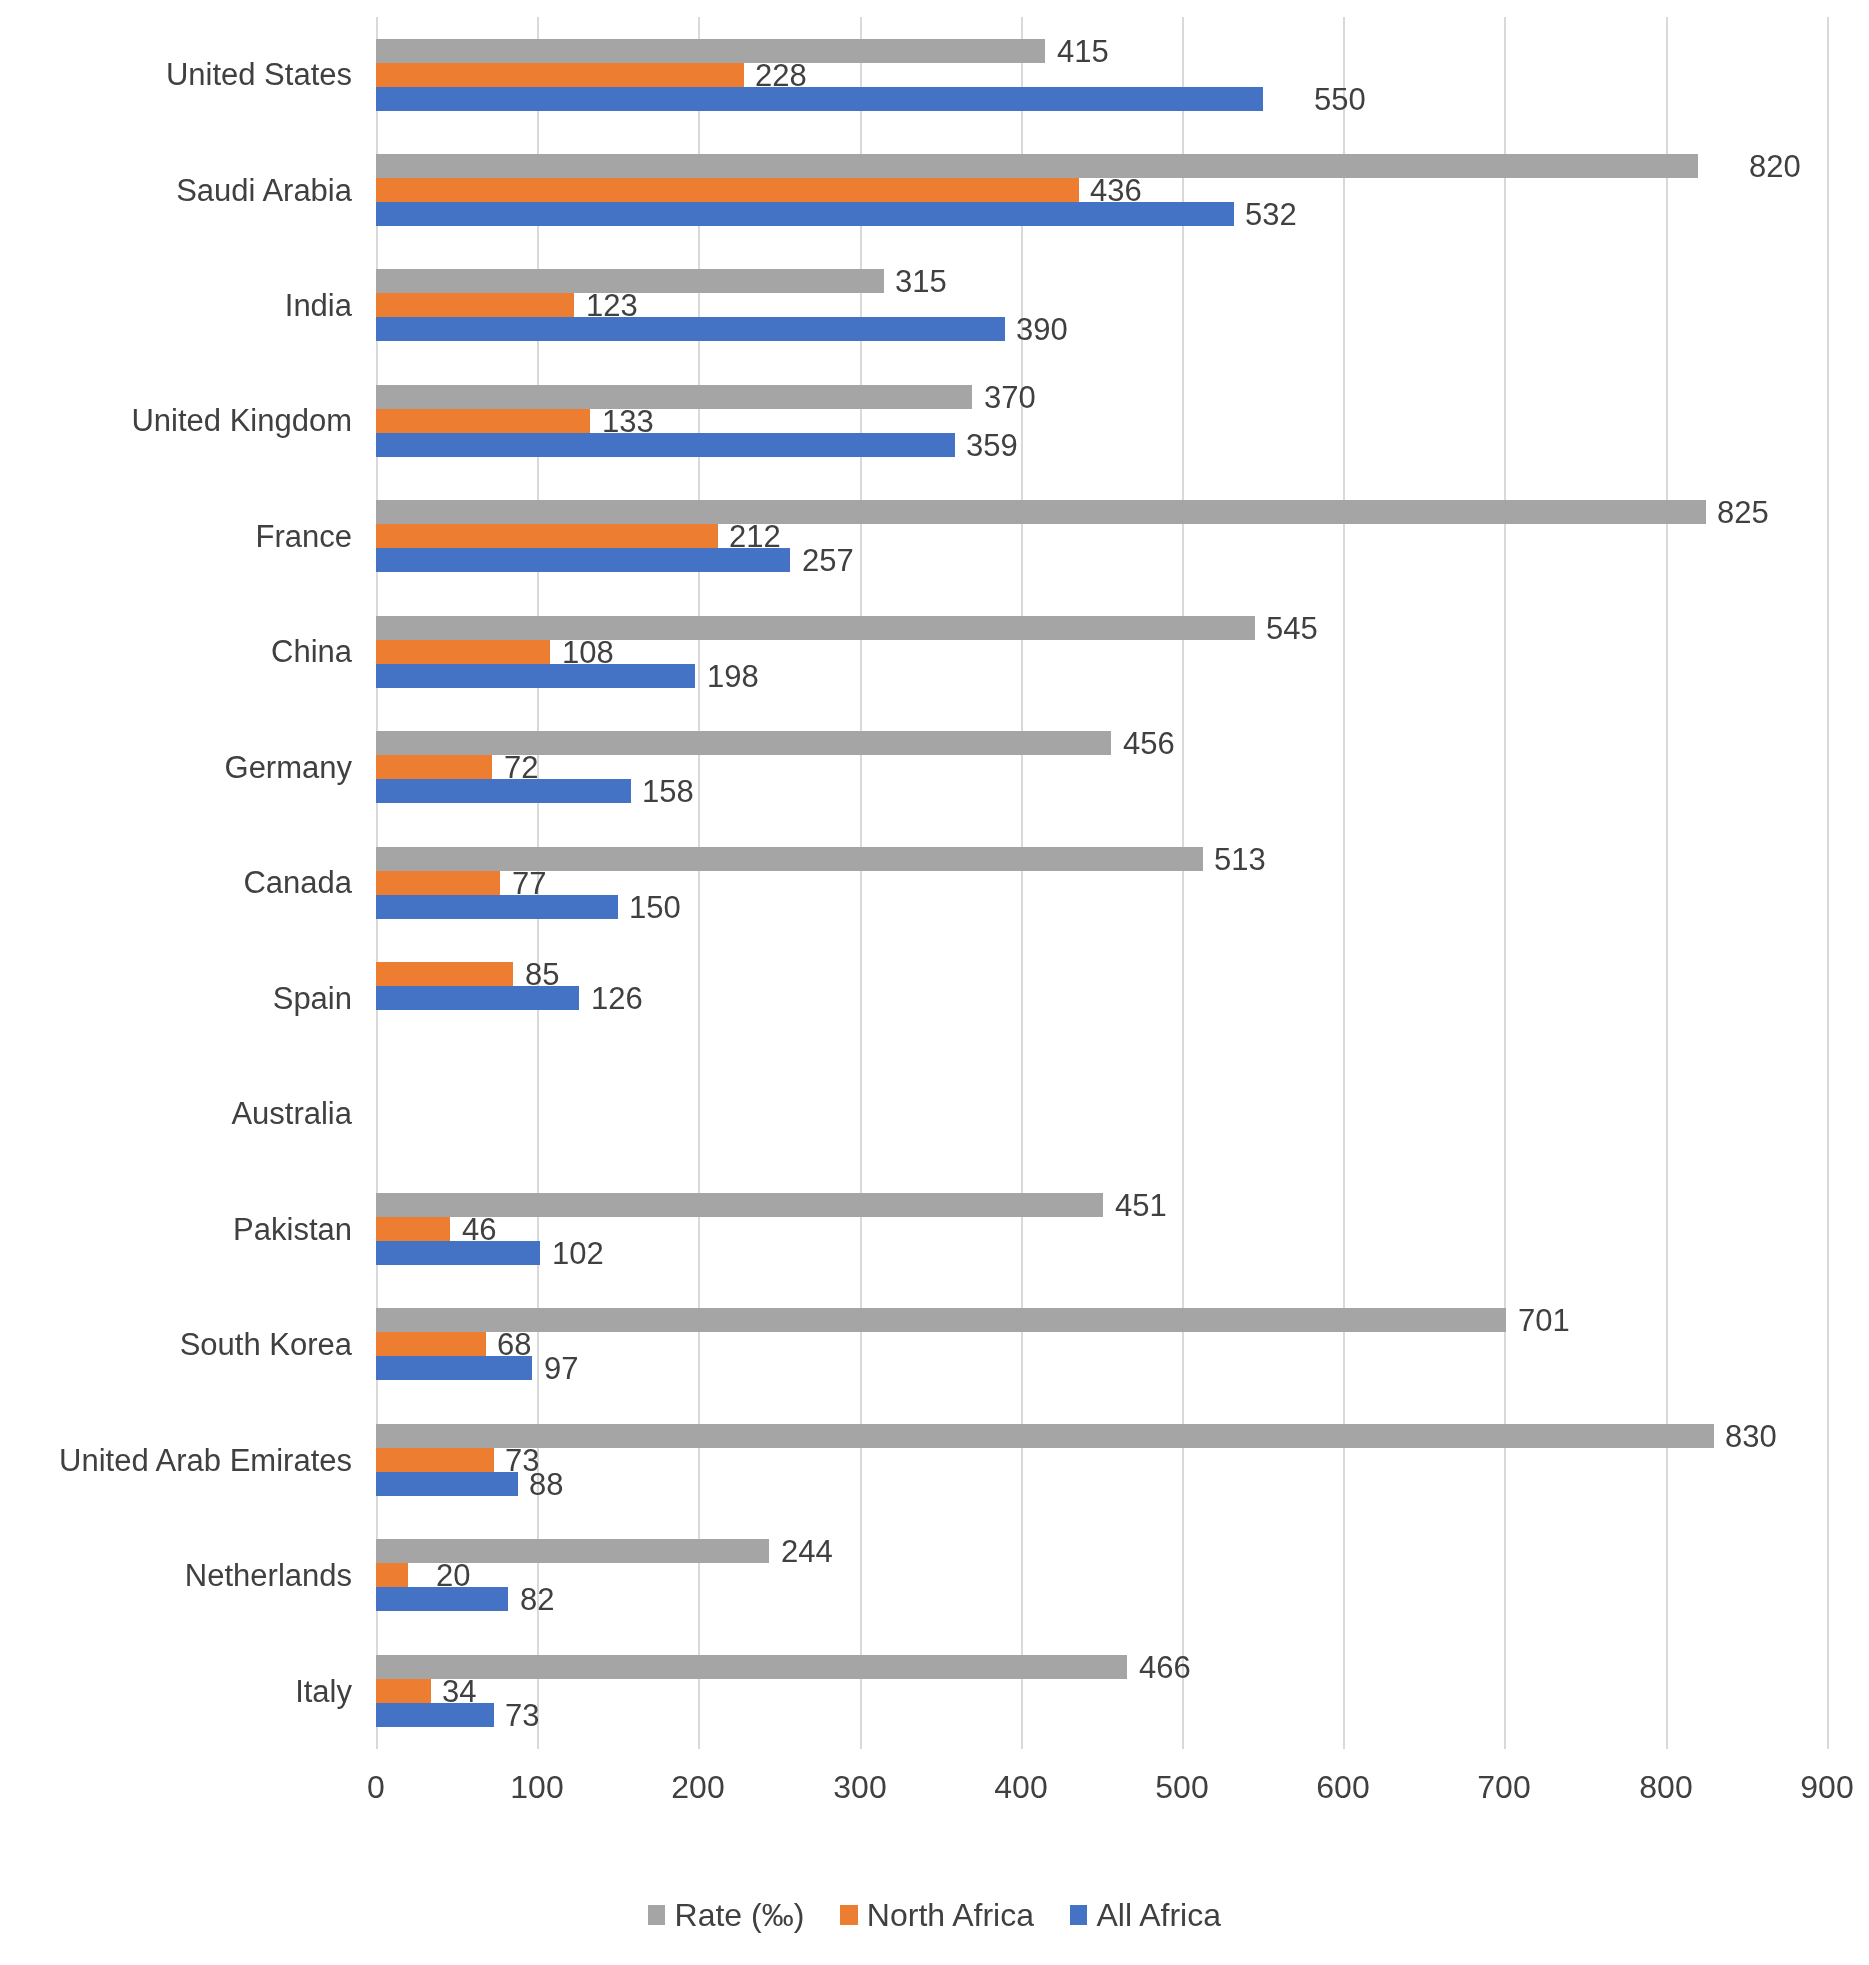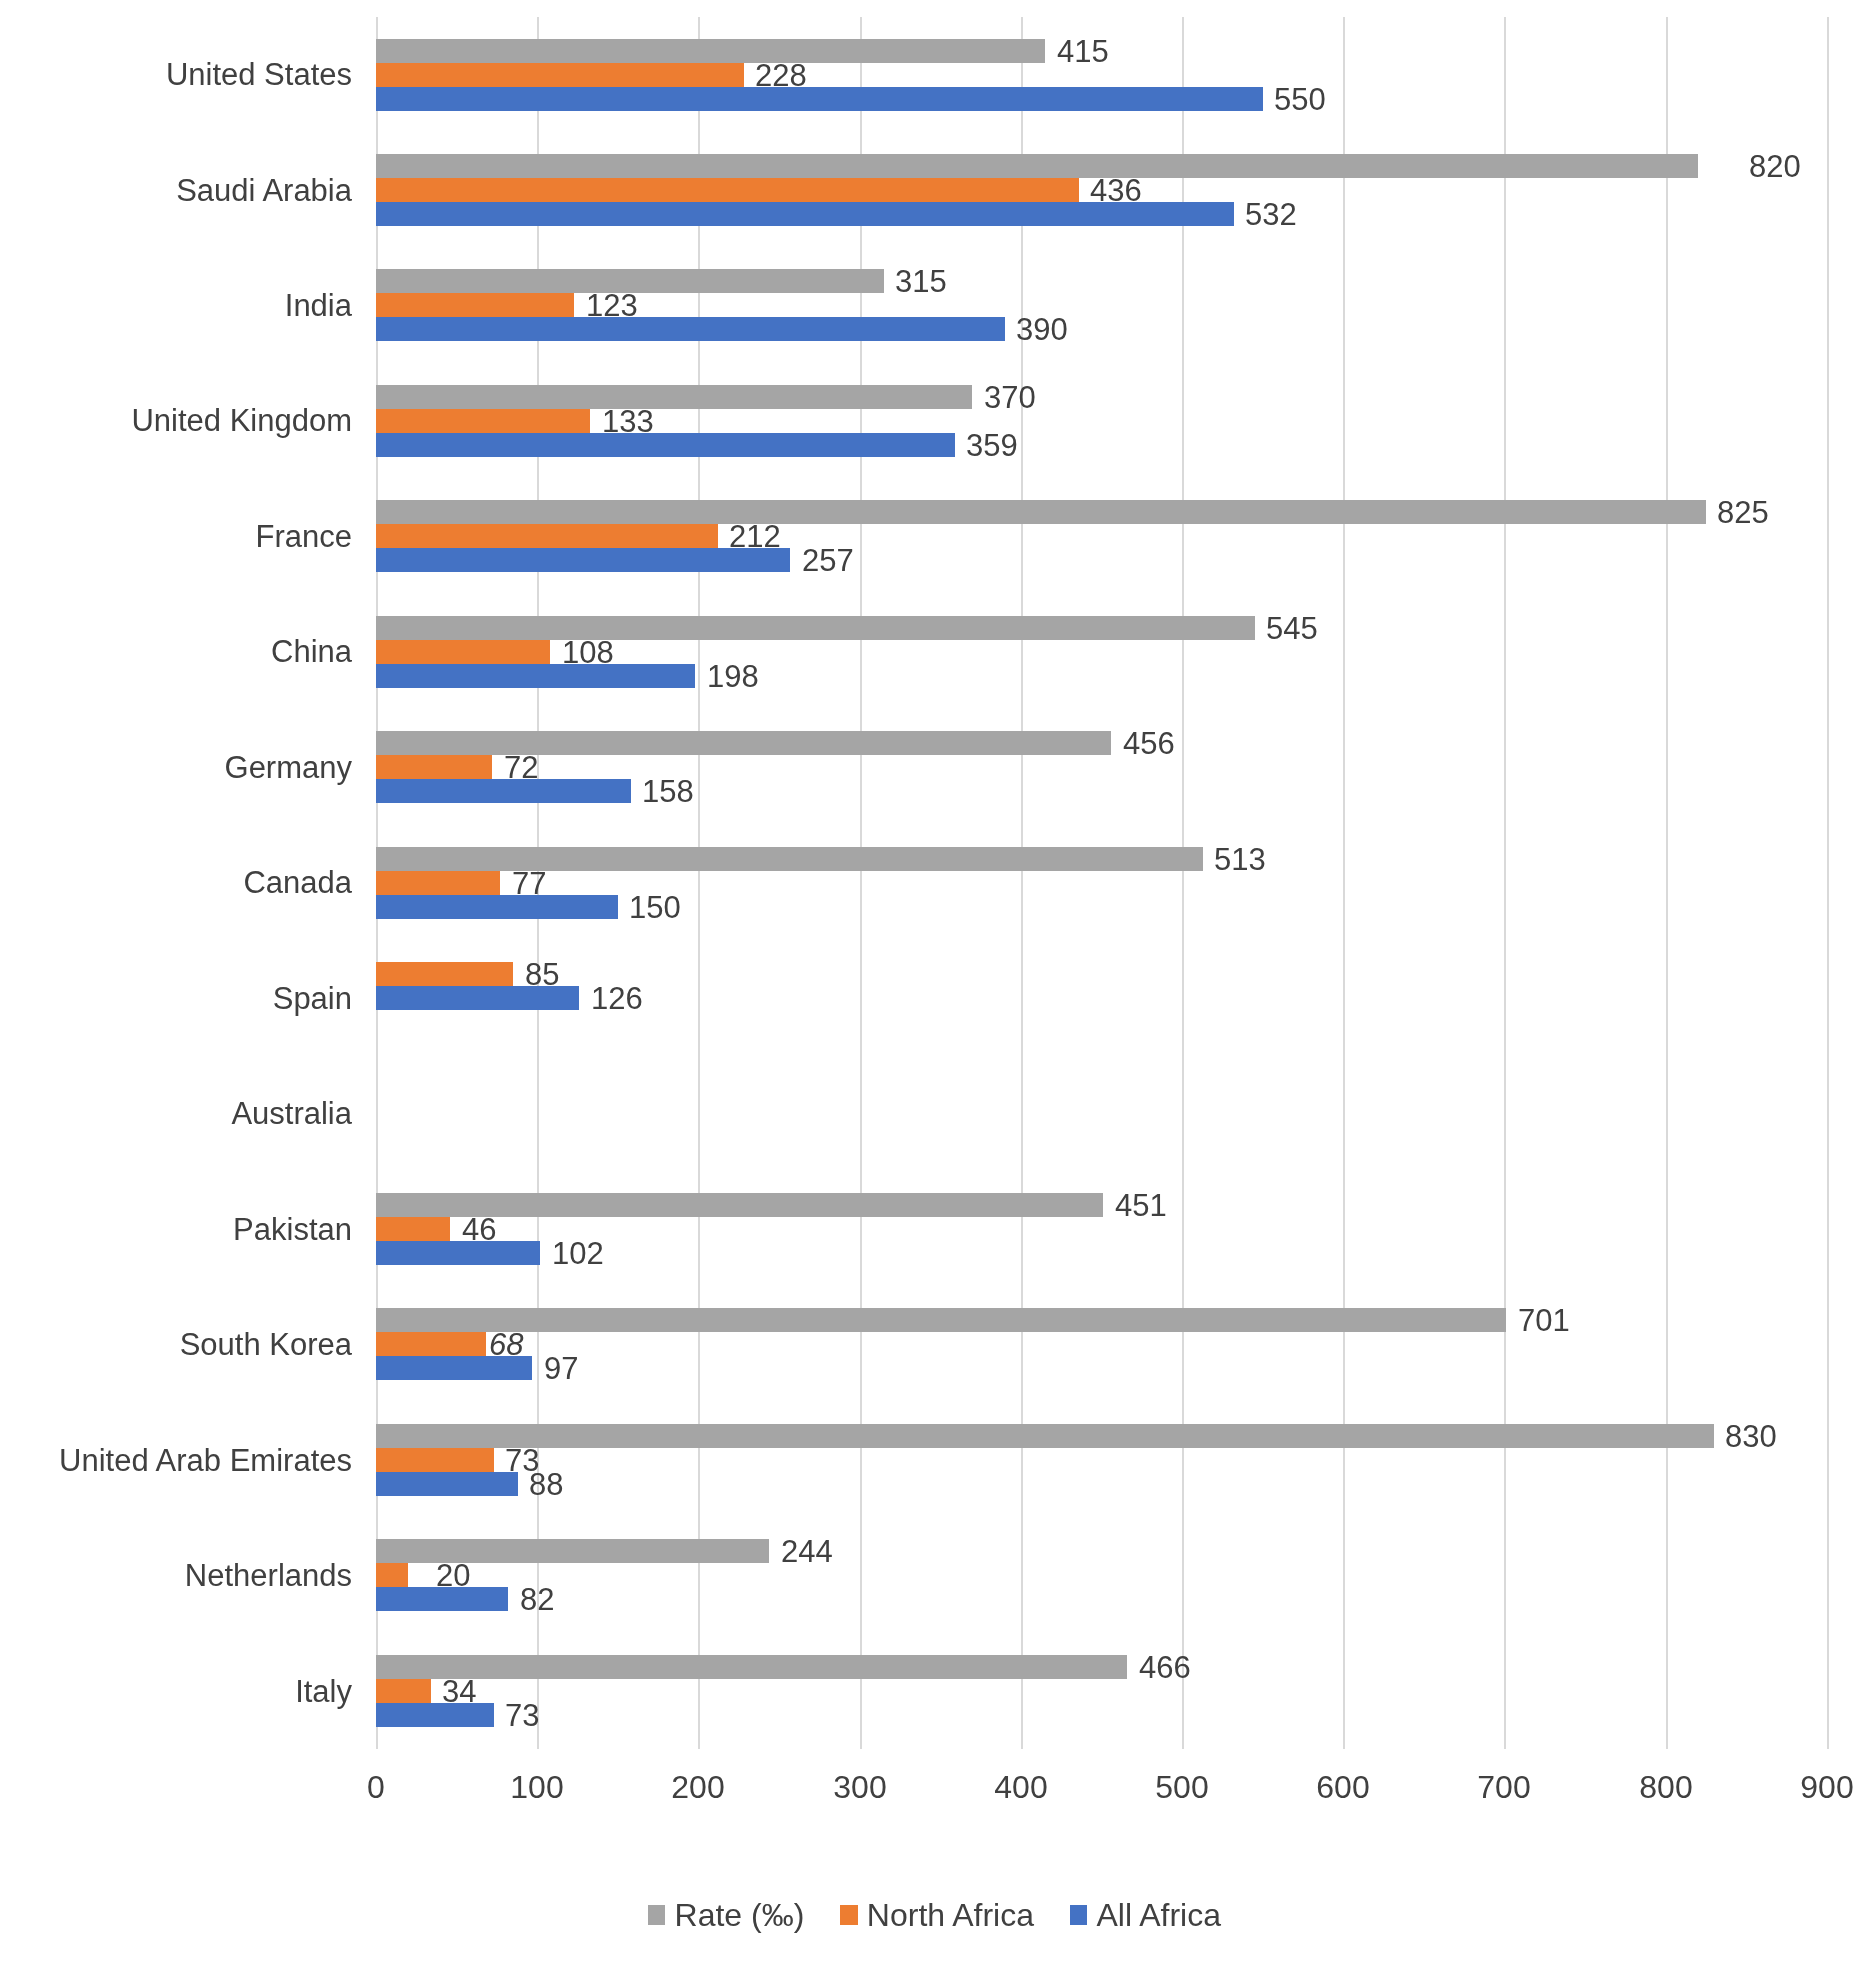--- a/index.html
+++ b/index.html
@@ -163,21 +163,21 @@
         <div class="bar-row">
           <div class="bar series-rate" style="width: 669px; background: rgb(165, 165, 165);"></div>
           <div class="bar-value" style="left: 681px;">415</div>
         </div>
         <div class="bar-row">
           <div class="bar series-north" style="width: 368px; background: rgb(237, 125, 49);"></div>
           <div class="bar-value" style="left: 379px;">228</div>
         </div>
         <div class="bar-row">
           <div class="bar series-all" style="width: 887px; background: rgb(68, 114, 196);"></div>
-          <div class="bar-value" style="left: 898px;">550</div>
+          <div class="bar-value" style="left: 938px;">550</div>
         </div>
       </div>
       <div class="cat-group" style="top: 137px; height: 73px;">
         <div class="bar-row">
           <div class="bar series-rate" style="width: 1322px; background: rgb(165, 165, 165);"></div>
           <div class="bar-value" style="left: 1333px; margin-left: 40px;">820</div>
         </div>
         <div class="bar-row">
           <div class="bar series-north" style="width: 703px; background: rgb(237, 125, 49);"></div>
           <div class="bar-value" style="left: 714px;">436</div>
@@ -295,21 +295,21 @@
           <div class="bar-value" style="left: 176px;">102</div>
         </div>
       </div>
       <div class="cat-group" style="top: 1291px; height: 73px;">
         <div class="bar-row">
           <div class="bar series-rate" style="width: 1130px; background: rgb(165, 165, 165);"></div>
           <div class="bar-value" style="left: 1142px;">701</div>
         </div>
         <div class="bar-row">
           <div class="bar series-north" style="width: 110px; background: rgb(237, 125, 49);"></div>
-          <div class="bar-value" style="left: 113px; font-style: italic;">68</div>
+          <div class="bar-value" style="left: 121px;">68</div>
         </div>
         <div class="bar-row">
           <div class="bar series-all" style="width: 156px; background: rgb(68, 114, 196);"></div>
           <div class="bar-value" style="left: 168px;">97</div>
         </div>
       </div>
       <div class="cat-group" style="top: 1407px; height: 73px;">
         <div class="bar-row">
           <div class="bar series-rate" style="width: 1338px; background: rgb(165, 165, 165);"></div>
           <div class="bar-value" style="left: 1349px;">830</div>

